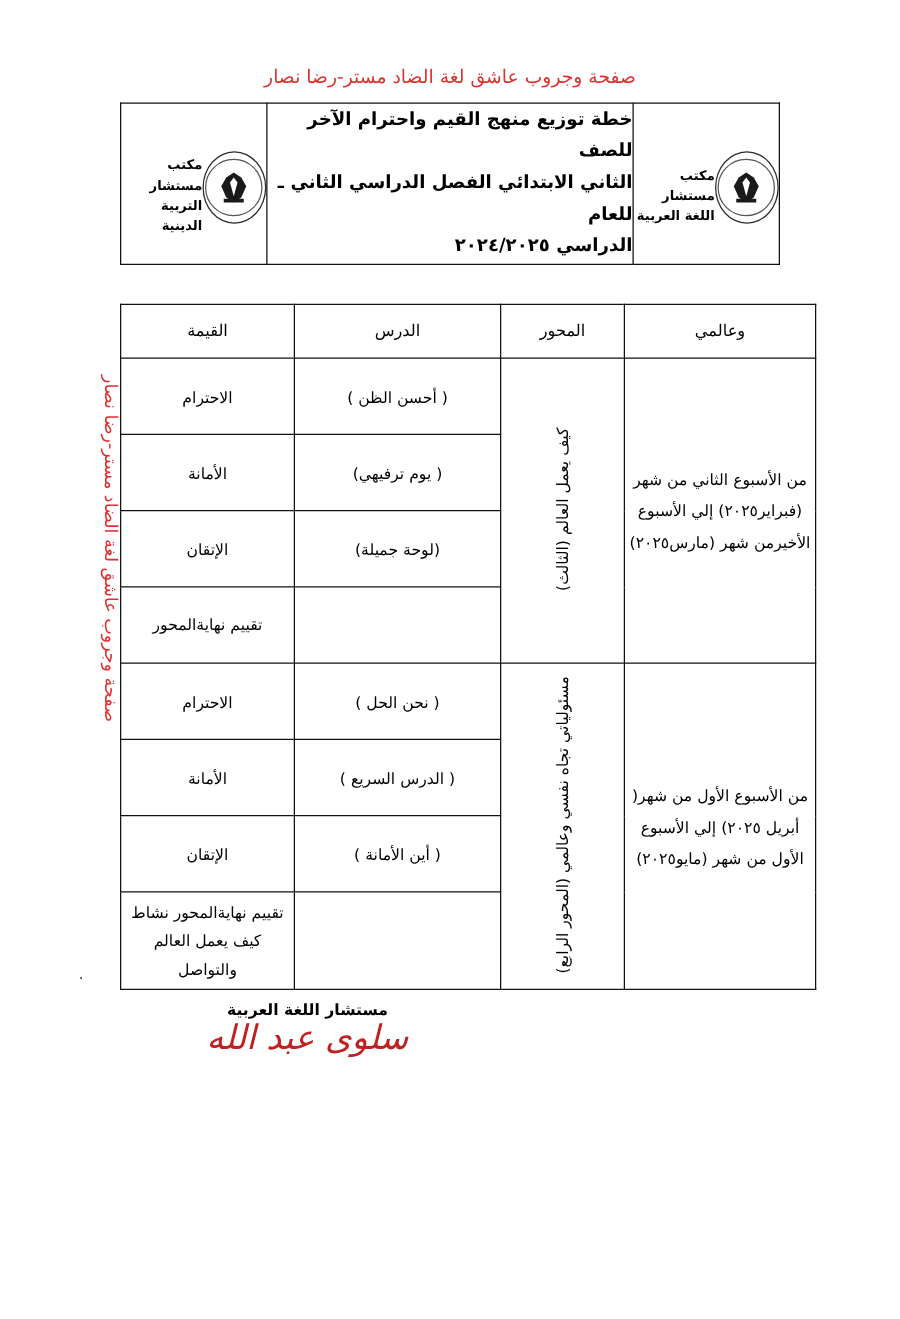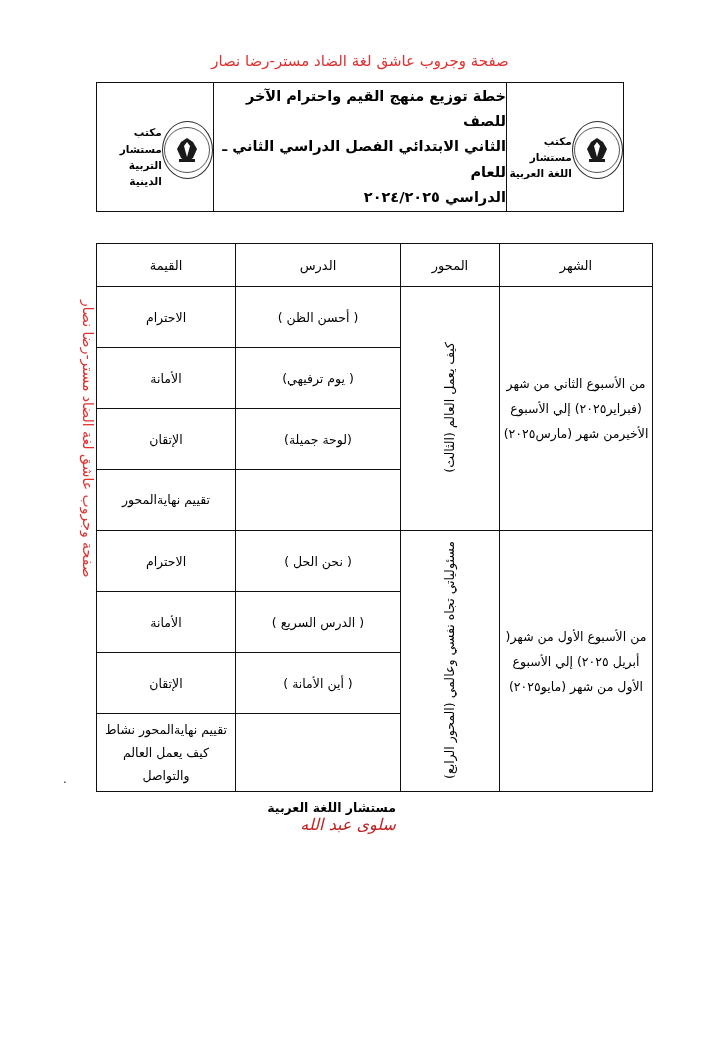--- a/index.html
+++ b/index.html
@@ -159,30 +159,30 @@
     padding: 6px 4px;
   }
 
   
   .sign-block {
     position: absolute;
     top: 800px;
     left: 96px;
     width: 300px;
     direction: rtl;
-    text-align: right;
+    text-align: center;
   }
   .sign-title {
     font-size: 12.5px;
     font-weight: bold;
     margin-bottom: 2px;
   }
   .sign-script {
     color: #c02020;
-    font-size: 16px;
+    font-size: 27px;
     font-family: "DejaVu Serif", serif;
     font-style: italic;
     line-height: 1;
     margin: 2px 0 1px 0;
   }
   .sign-name {
     font-size: 12px;
     font-weight: bold;
   }
   .dot-mark {
@@ -240,21 +240,21 @@
         </div>
       </div>
     </td>
   </tr>
 </tbody>
   </table>
 
 <table class="plan-table">
   <thead>
     <tr>
-      <th class="col-month">الشهر</th>
+      <th class="col-month">وعالمي</th>
       <th class="col-axis">المحور</th>
       <th class="col-lesson">الدرس</th>
       <th class="col-value">القيمة</th>
     </tr>
   </thead>
   <tbody>
 
     <tr>
       <td class="month-cell" rowspan="4">من الأسبوع الثاني من شهر (فبراير٢٠٢٥) إلي الأسبوع الأخيرمن شهر (مارس٢٠٢٥)</td>
       <td class="axis-cell" rowspan="4">

